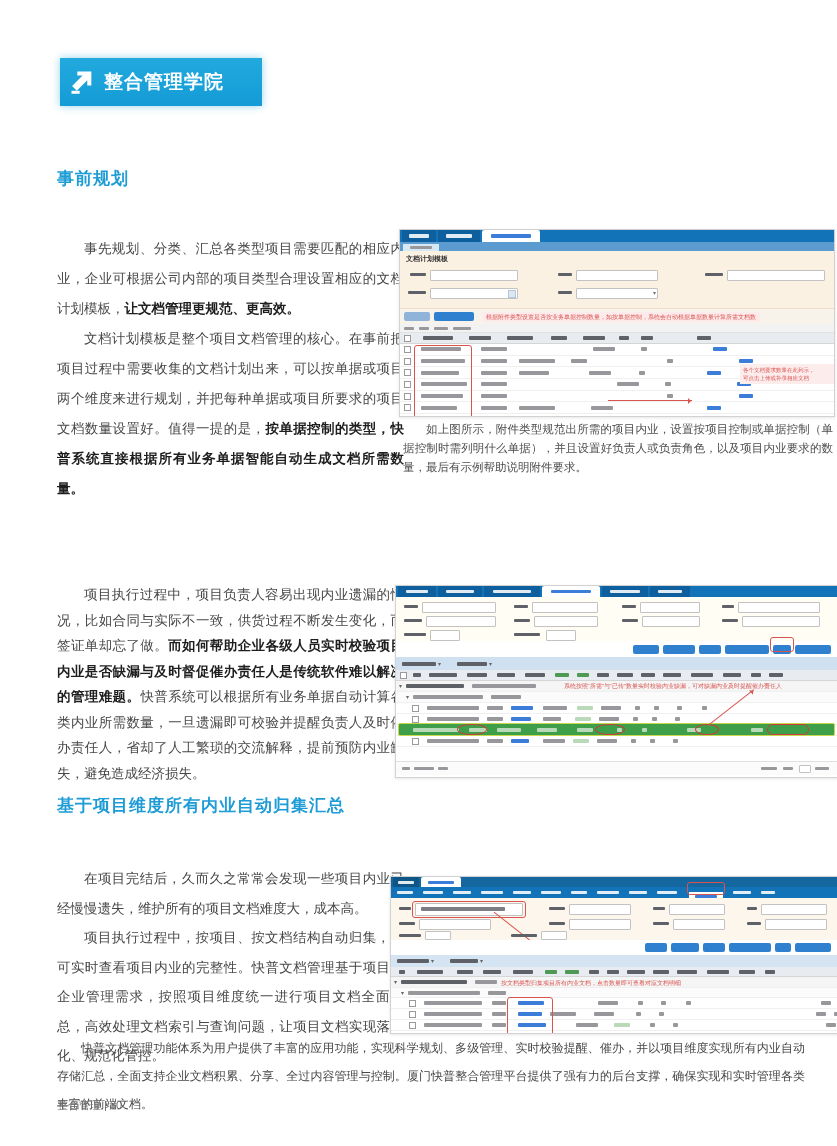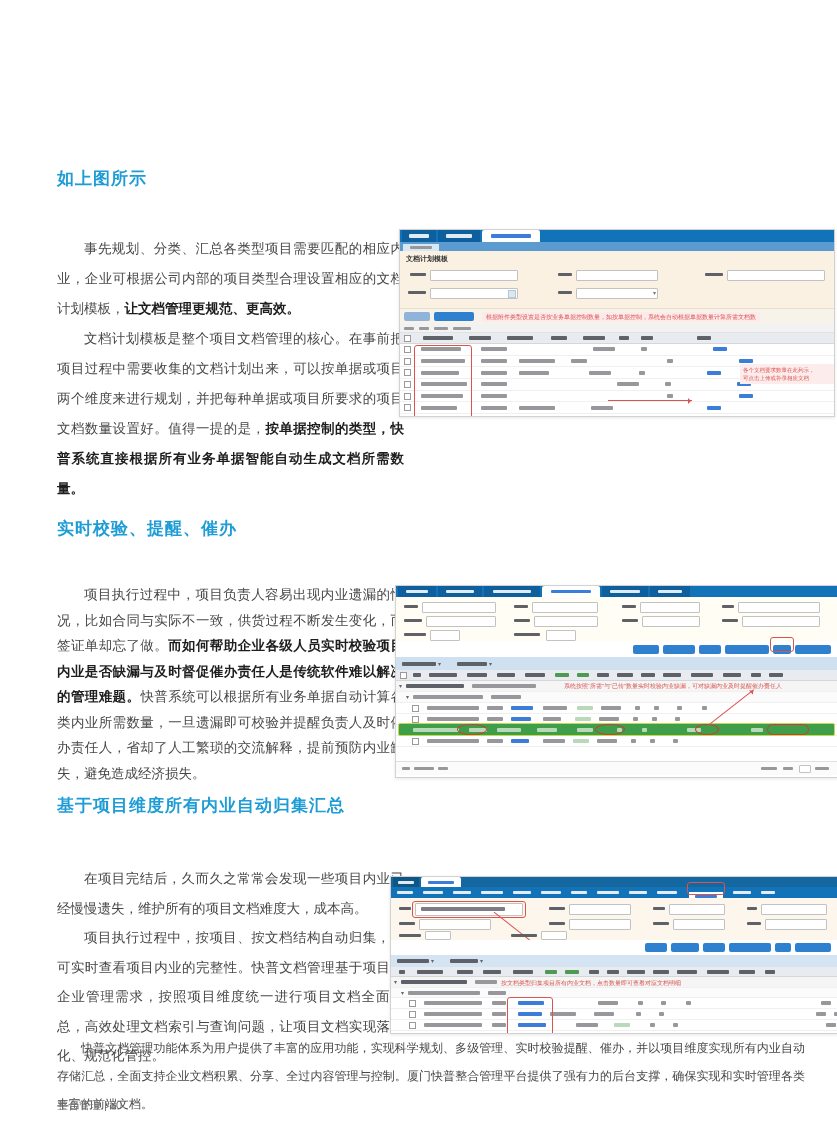--- a/index.html
+++ b/index.html
@@ -46,22 +46,31 @@
   .arrow-h{position:absolute;border-top:1px solid #d9534f;}
   .arrow-h:after{content:"";position:absolute;right:-2px;top:-3.5px;border:3px solid transparent;border-left-color:#d9534f;}
   .thead{background:#e8ebef;border-bottom:1px solid #d6d6d6;}
   .r{border-bottom:1px solid #f0f0f0;display:flex;align-items:center;position:relative;}
 </style>
 </head>
 <body>
 
 <div class="page">
 
-
-  <div class="h" style="top:167px;">如上图所示</div>
+  <div class="brand">
+    <span class="icon">
+      <svg width="28" height="28" viewBox="0 0 24 24">
+        <path d="M3.5 15.5 L12.5 6.5 L8 6.5 L8 3 L20 3 L20 15 L16.5 15 L16.5 10.5 L7.5 19.5 Z" fill="#ffffff"></path>
+        <rect x="3" y="19.5" width="7" height="2.6" fill="#ffffff"></rect>
+      </svg>
+    </span>
+    <span class="title">整合管理学院</span>
+  </div>
+
+  <div class="h" style="top:167px;">事前规划</div>
 
   <div class="coltext" style="top:234px;line-height:30px;">
     <p><span>事先规划、分类、汇总各类型项目需要匹配的相应内业，企业可根据公司内部的项目类型合理设置相应的文档计划模板，</span><span class="b">让文档管理更规范、更高效。</span></p>
     <p><span>文档计划模板是整个项目文档管理的核心。在事前把项目过程中需要收集的文档计划出来，可以按单据或项目两个维度来进行规划，并把每种单据或项目所要求的项目文档数量设置好。值得一提的是，</span><span class="b">按单据控制的类型，快普系统直接根据所有业务单据智能自动生成文档所需数量。</span></p>
   </div>
 
   <div class="ss" style="left:399px;top:229px;width:434px;height:186px;">
     <div class="srow" style="height:12px;background:#1273b8;">
       <span class="tab" style="width:34px;background:#0d5f9e;margin-left:2px;">
           <span class="bar w" style="width:20px;"></span>
@@ -172,22 +181,22 @@
         </div>
       <div class="redbox" style="left:14px;top:1px;width:56px;height:72px;"></div>
       <div class="arrow-h" style="left:208px;top:56px;width:84px;"></div>
       <div style="position:absolute;left:340px;top:20px;width:90px;background:#fdecec;padding:2px 3px;">
         <div class="note" style="font-size:5.5px;">各个文档要求数量在此列示，</div>
         <div class="note" style="font-size:5.5px;">可点击上传或补录相应文档</div>
       </div>
     </div>
   </div>
 
-
-  <div class="h" style="top:517px;">实时校验、提醒、催办</div>
+  <div class="caption" style="top:420px;">如上图所示，附件类型规范出所需的项目内业，设置按项目控制或单据控制（单据控制时需列明什么单据），并且设置好负责人或负责角色，以及项目内业要求的数量，最后有示例帮助说明附件要求。</div>
+
 
   <div class="coltext" style="top:582px;line-height:25.5px;">
     <p><span>项目执行过程中，项目负责人容易出现内业遗漏的情况，比如合同与实际不一致，供货过程不断发生变化，而签证单却忘了做。</span><span class="b">而如何帮助企业各级人员实时校验项目内业是否缺漏与及时督促催办责任人是传统软件难以解决的管理难题。</span><span>快普系统可以根据所有业务单据自动计算各类内业所需数量，一旦遗漏即可校验并提醒负责人及时催办责任人，省却了人工繁琐的交流解释，提前预防内业缺失，避免造成经济损失。</span></p>
   </div>
 
   <div class="ss" style="left:395px;top:585px;width:441px;height:191px;">
     <div class="srow" style="height:11px;background:#1273b8;">
       <span class="tab" style="width:38px;background:#0d5f9e;margin-left:2px;">
           <span class="bar w" style="width:22px;height:3px;"></span>
         </span>

